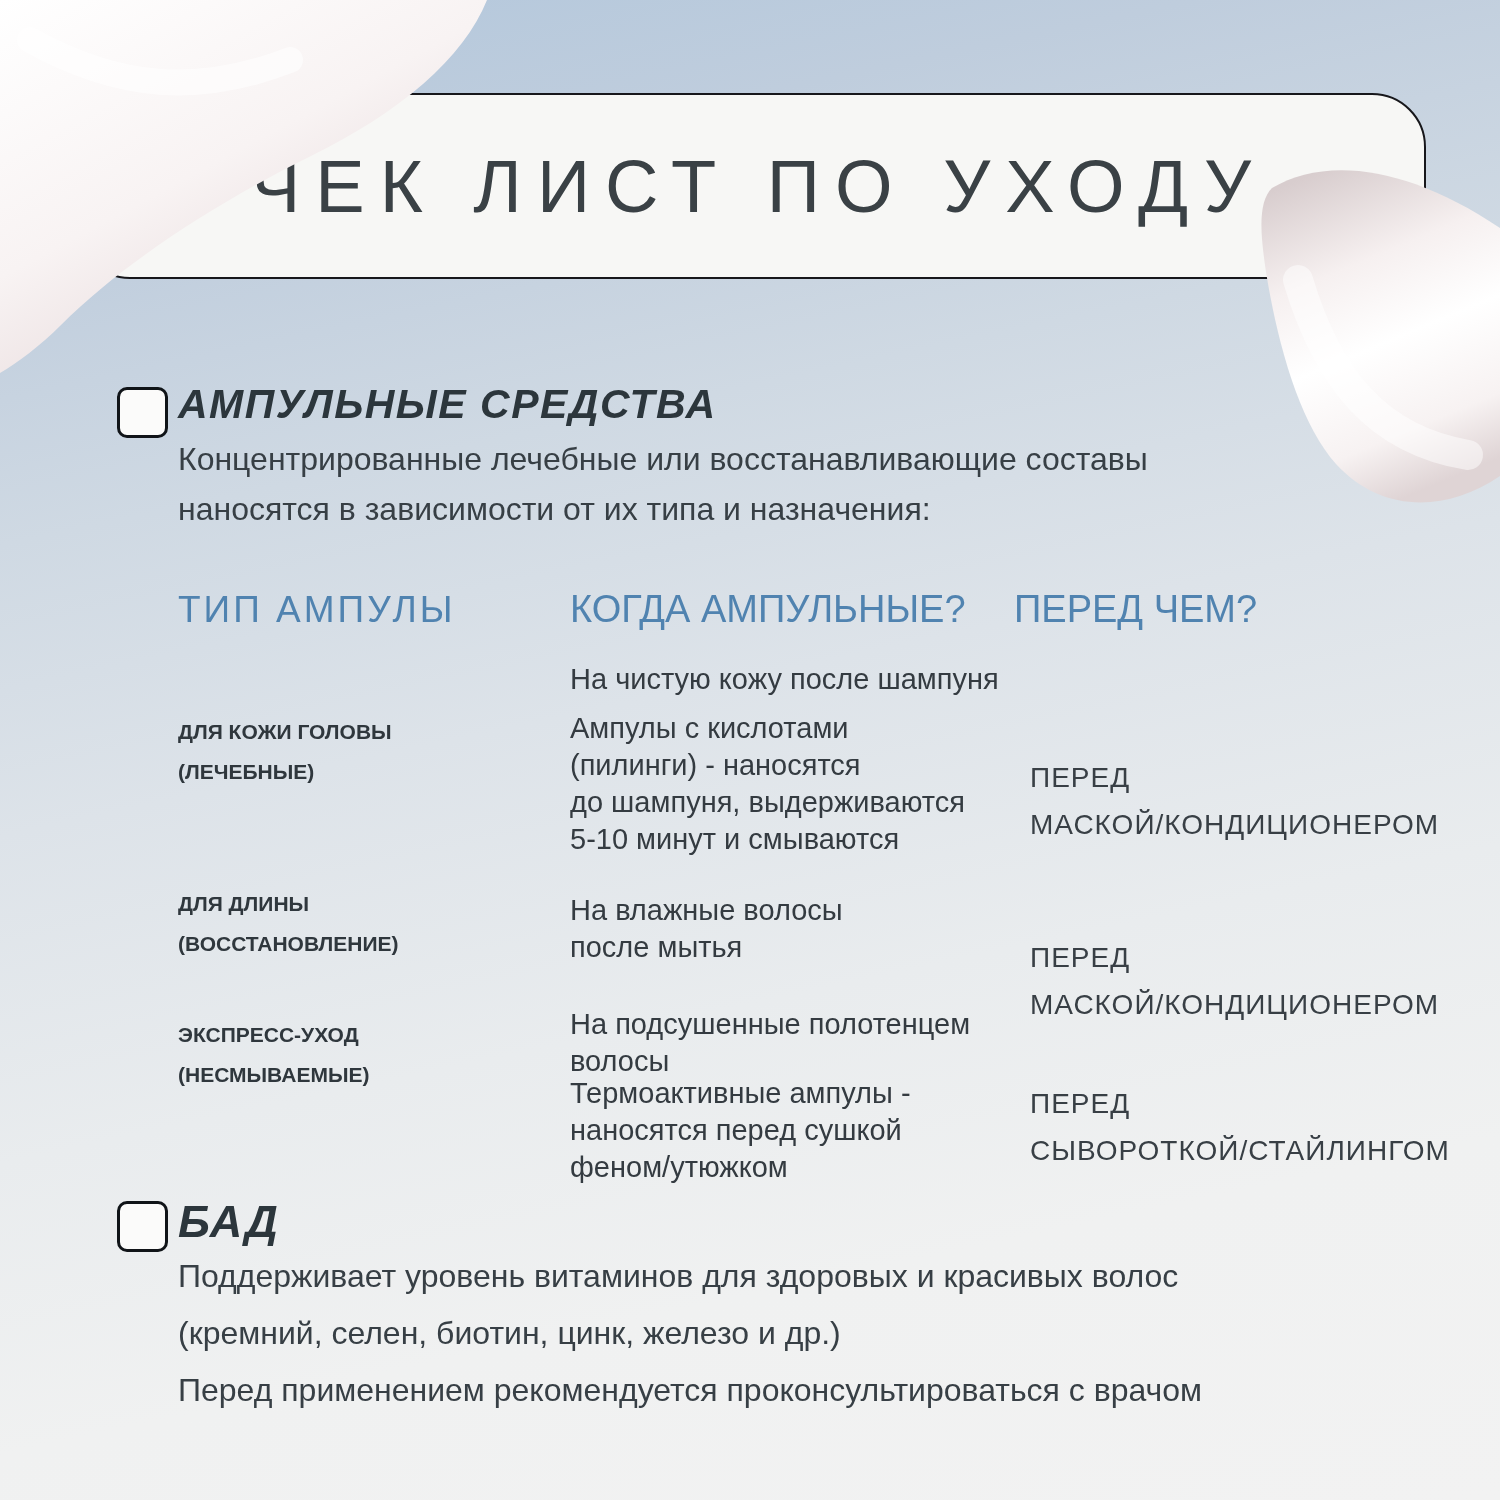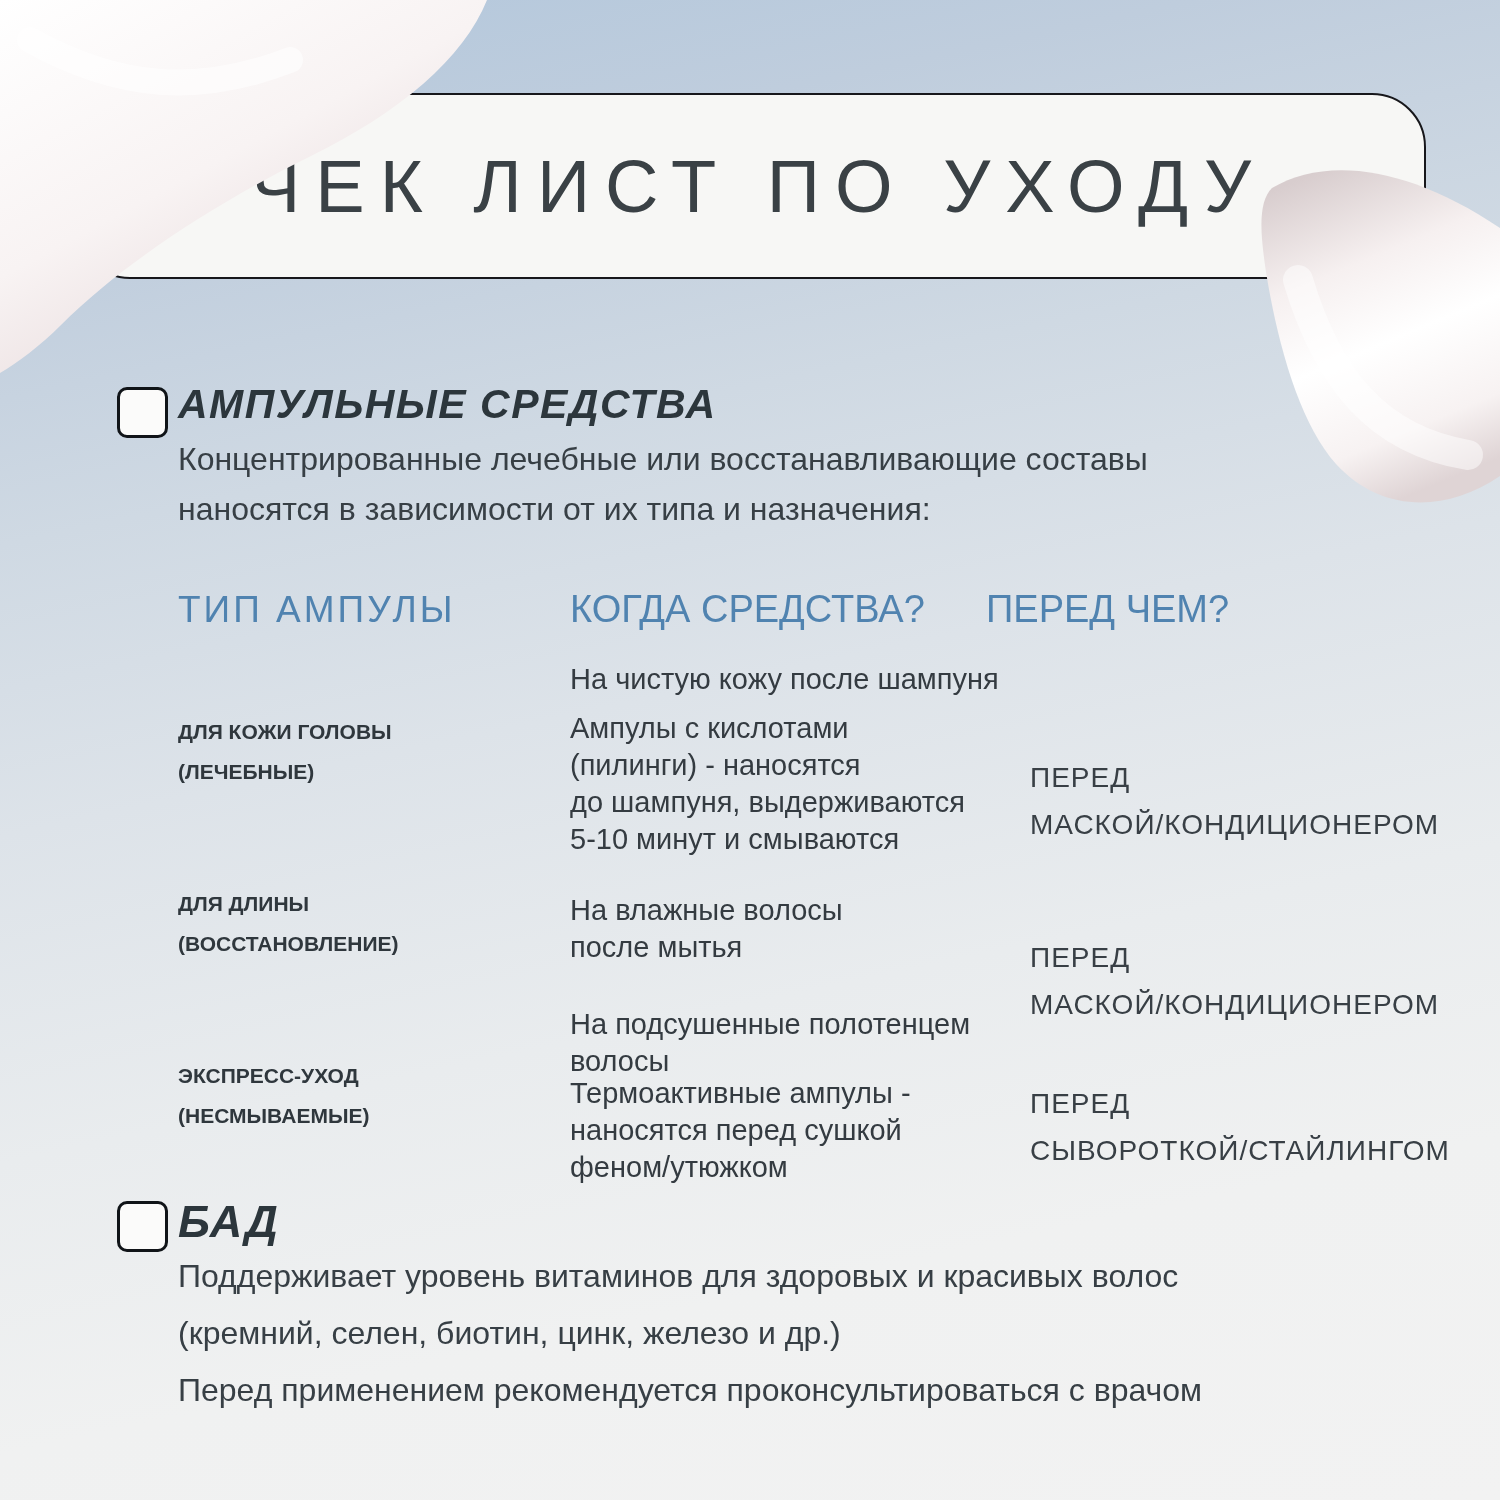--- a/index.html
+++ b/index.html
@@ -86,43 +86,43 @@
     <path d="M34 48 C88 16 170 26 262 88 V336 C206 374 142 372 98 324 C62 284 40 206 28 132 C22 92 20 62 34 48 Z" fill="url(#g-cream2)"></path>
     <path d="M60 140 C90 240 140 300 230 315" stroke="#ffffff" stroke-width="30" fill="none" opacity="0.5" stroke-linecap="round"></path>
   </svg>
 
   <div class="abs checkbox" style="left:117px;top:387px"></div>
   <div class="abs sec-heading" style="left:178px;top:381px">АМПУЛЬНЫЕ СРЕДСТВА</div>
   <div class="abs sec-desc" style="left:178px;top:434px;line-height:50px">Концентрированные лечебные или восстанавливающие составы
 наносятся в зависимости от их типа и назначения:</div>
 
   <div class="abs th th-first" style="left:178px;top:589px">ТИП АМПУЛЫ</div>
-  <div class="abs th" style="left:570px;top:588px">КОГДА СРЕДСТВА?</div>
-  <div class="abs th" style="left:986px;top:588px">ПЕРЕД ЧЕМ?</div>
+  <div class="abs th" style="left:570px;top:588px">КОГДА АМПУЛЬНЫЕ?</div>
+  <div class="abs th" style="left:1014px;top:588px">ПЕРЕД ЧЕМ?</div>
 
   <div class="abs cell" style="left:570px;top:661px">На чистую кожу после шампуня</div>
   <div class="abs cell cell-type" style="left:178px;top:712px">ДЛЯ КОЖИ ГОЛОВЫ
 (ЛЕЧЕБНЫЕ)</div>
   <div class="abs cell" style="left:570px;top:710px">Ампулы с кислотами
 (пилинги) - наносятся
 до шампуня, выдерживаются
 5-10 минут и смываются</div>
   <div class="abs cell cell-before" style="left:1030px;top:706px">ПЕРЕД
 МАСКОЙ/КОНДИЦИОНЕРОМ</div>
 
   <div class="abs cell cell-type" style="left:178px;top:884px">ДЛЯ ДЛИНЫ
 (ВОССТАНОВЛЕНИЕ)</div>
   <div class="abs cell" style="left:570px;top:892px">На влажные волосы
 после мытья</div>
   <div class="abs cell cell-before" style="left:1030px;top:886px">ПЕРЕД
 МАСКОЙ/КОНДИЦИОНЕРОМ</div>
 
   <div class="abs cell" style="left:570px;top:1006px">На подсушенные полотенцем
 волосы</div>
-  <div class="abs cell cell-type" style="left:178px;top:1056px">ЭКСПРЕСС-УХОД
+  <div class="abs cell cell-type" style="left:178px;top:1015px">ЭКСПРЕСС-УХОД
 (НЕСМЫВАЕМЫЕ)</div>
   <div class="abs cell cell-before" style="left:1030px;top:1032px">ПЕРЕД
 СЫВОРОТКОЙ/СТАЙЛИНГОМ</div>
   <div class="abs cell" style="left:570px;top:1075px">Термоактивные ампулы -
 наносятся перед сушкой
 феном/утюжком</div>
 
   <div class="abs checkbox" style="left:117px;top:1201px"></div>
   <div class="abs sec-heading" style="left:178px;top:1196px;font-size:45px">БАД</div>
   <div class="abs sec-desc" style="left:178px;top:1248px;line-height:57px">Поддерживает уровень витаминов для здоровых и красивых волос

